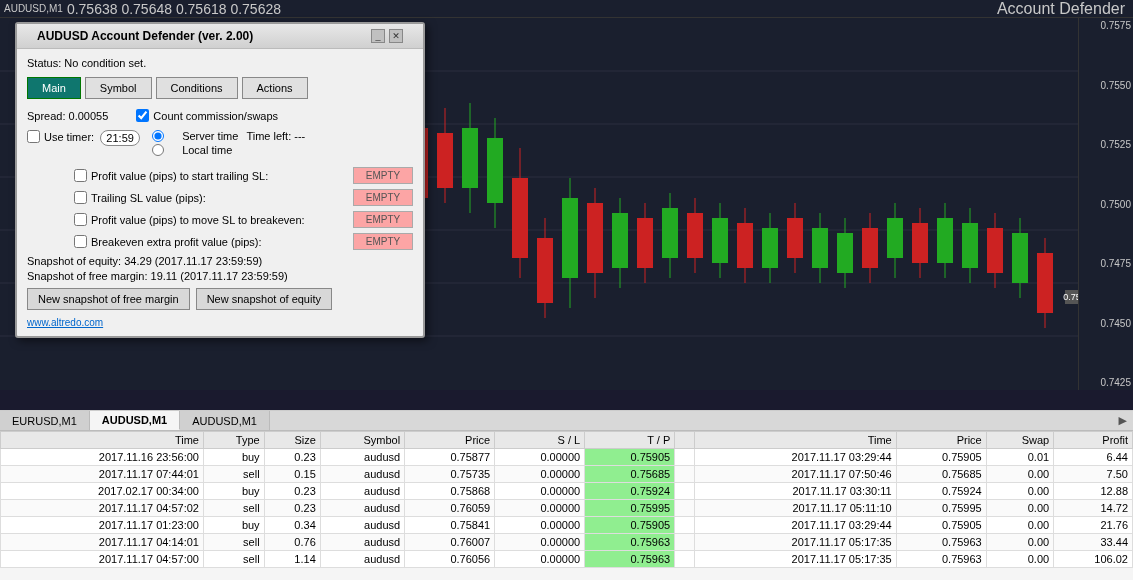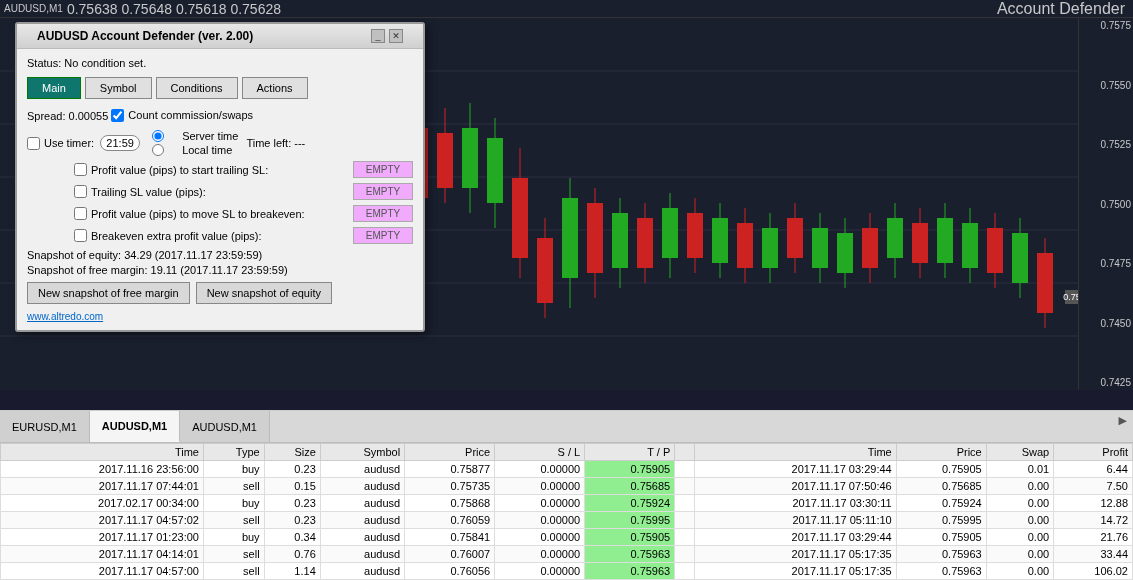--- a/index.html
+++ b/index.html
@@ -107,22 +107,22 @@
     }
     .tab-btn.active {
       background: #0f766e;
       color: white;
       border-color: #007700;
     }
 
     
     .form-row {
       display: flex;
-      align-items: center;
-      margin-bottom: 5px;
+      align-items: flex-start;
+      margin-bottom: 11px;
       font-size: 11px;
       color: #000;
     }
     .form-row label { display: flex; align-items: center; gap: 3px; }
 
     input[type="checkbox"] { width: 13px; height: 13px; cursor: pointer; }
     input[type="radio"] { width: 12px; height: 12px; cursor: pointer; }
 
     .time-input {
       width: 40px;
@@ -139,28 +139,28 @@
       margin-left: 6px;
     }
     .radio-row { display: flex; align-items: center; gap: 18px; font-size: 11px; }
 
     .time-left { margin-left: 8px; color: #000; font-size: 11px; }
 
     
     .spread-row {
       display: flex;
       align-items: center;
-      gap: 3px;
+      gap: 28px;
       margin-bottom: 8px;
       font-size: 11px;
     }
 
     
     .empty-btn {
-      background: #f0abfc;
+      background: #fca5a5;
       border: 1px solid #aaa;
       padding: 2px 8px;
       font-size: 10px;
       cursor: pointer;
       color: #555;
       min-width: 60px;
       text-align: center;
     }
 
     
@@ -218,21 +218,21 @@
       bottom: 0;
       background: #f5f5f5;
       border-top: 1px solid #ccc;
     }
 
     
     #trade-tabs {
       display: flex;
       background: #d8d8d8;
       border-bottom: 1px solid #bbb;
-      height: 32px;
+      height: 20px;
     }
     .trade-tab {
       padding: 3px 12px;
       font-size: 11px;
       cursor: pointer;
       border-right: 1px solid #bbb;
       display: flex;
       align-items: center;
       background: #d0d0d0;
       color: #000;
@@ -402,21 +402,21 @@
 
     <div id="button-row">
       <button class="tab-btn active">Main</button>
       <button class="tab-btn">Symbol</button>
       <button class="tab-btn">Conditions</button>
       <button class="tab-btn">Actions</button>
     </div>
 
     <div class="spread-row">
       <span>Spread: 0.00055</span>
-      <label style="display:flex;gap:4px;">
+      <label style="display:flex;align-items:center;gap:4px;">
         <input type="checkbox" checked="" style="">
         <span>Count commission/swaps</span>
       </label>
     </div>
 
     <div class="form-row">
       <label style="display:flex;align-items:center;gap:4px;">
         <input type="checkbox" style="">
         <span>Use timer:</span>
       </label>

